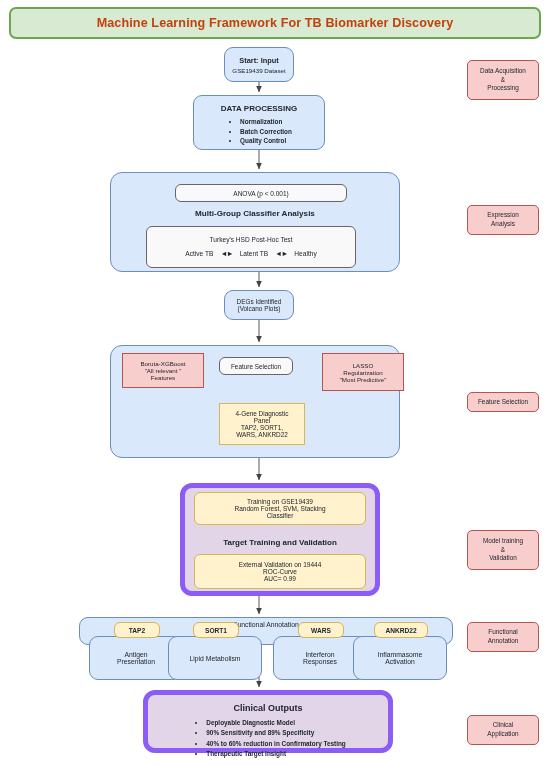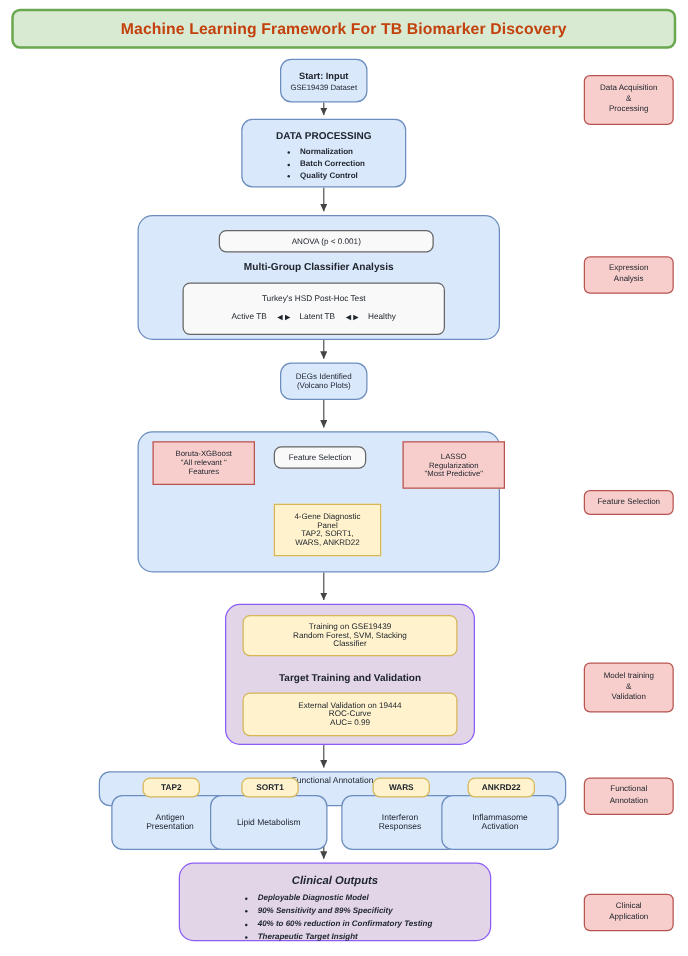--- a/index.html
+++ b/index.html
@@ -16,21 +16,21 @@
   #title{
     left:9px;top:7px;width:532px;height:32px;
     background:#d9ead3;border:2px solid #6aa84f;border-radius:7px;
     font-weight:bold;font-size:12.6px;color:#c2410c;letter-spacing:.1px;
   }
 
   
   .blue{background:#dae8fc;border:1px solid #6c8ebf;}
   .pink{background:#f8cecc;border:1px solid #b85450;}
   .yellow{background:#fff2cc;border:1px solid #d6b656;}
-  .purple{background:#e1d5e7;border:1px solid #8b5cf6;font-style:italic;}
+  .purple{background:#e1d5e7;border:5px solid #8b5cf6;}
   .white{background:#f9f9f9;border:1px solid #666666;}
   .r6{border-radius:6px;}
   .r9{border-radius:9px;}
   .r12{border-radius:12px;}
 
   
   #start{left:224px;top:47px;width:70px;height:35px;}
   #start .l1{font-size:7.4px;font-weight:bold;}
   #start .l2{font-size:6.2px;margin-top:2px;}
 

